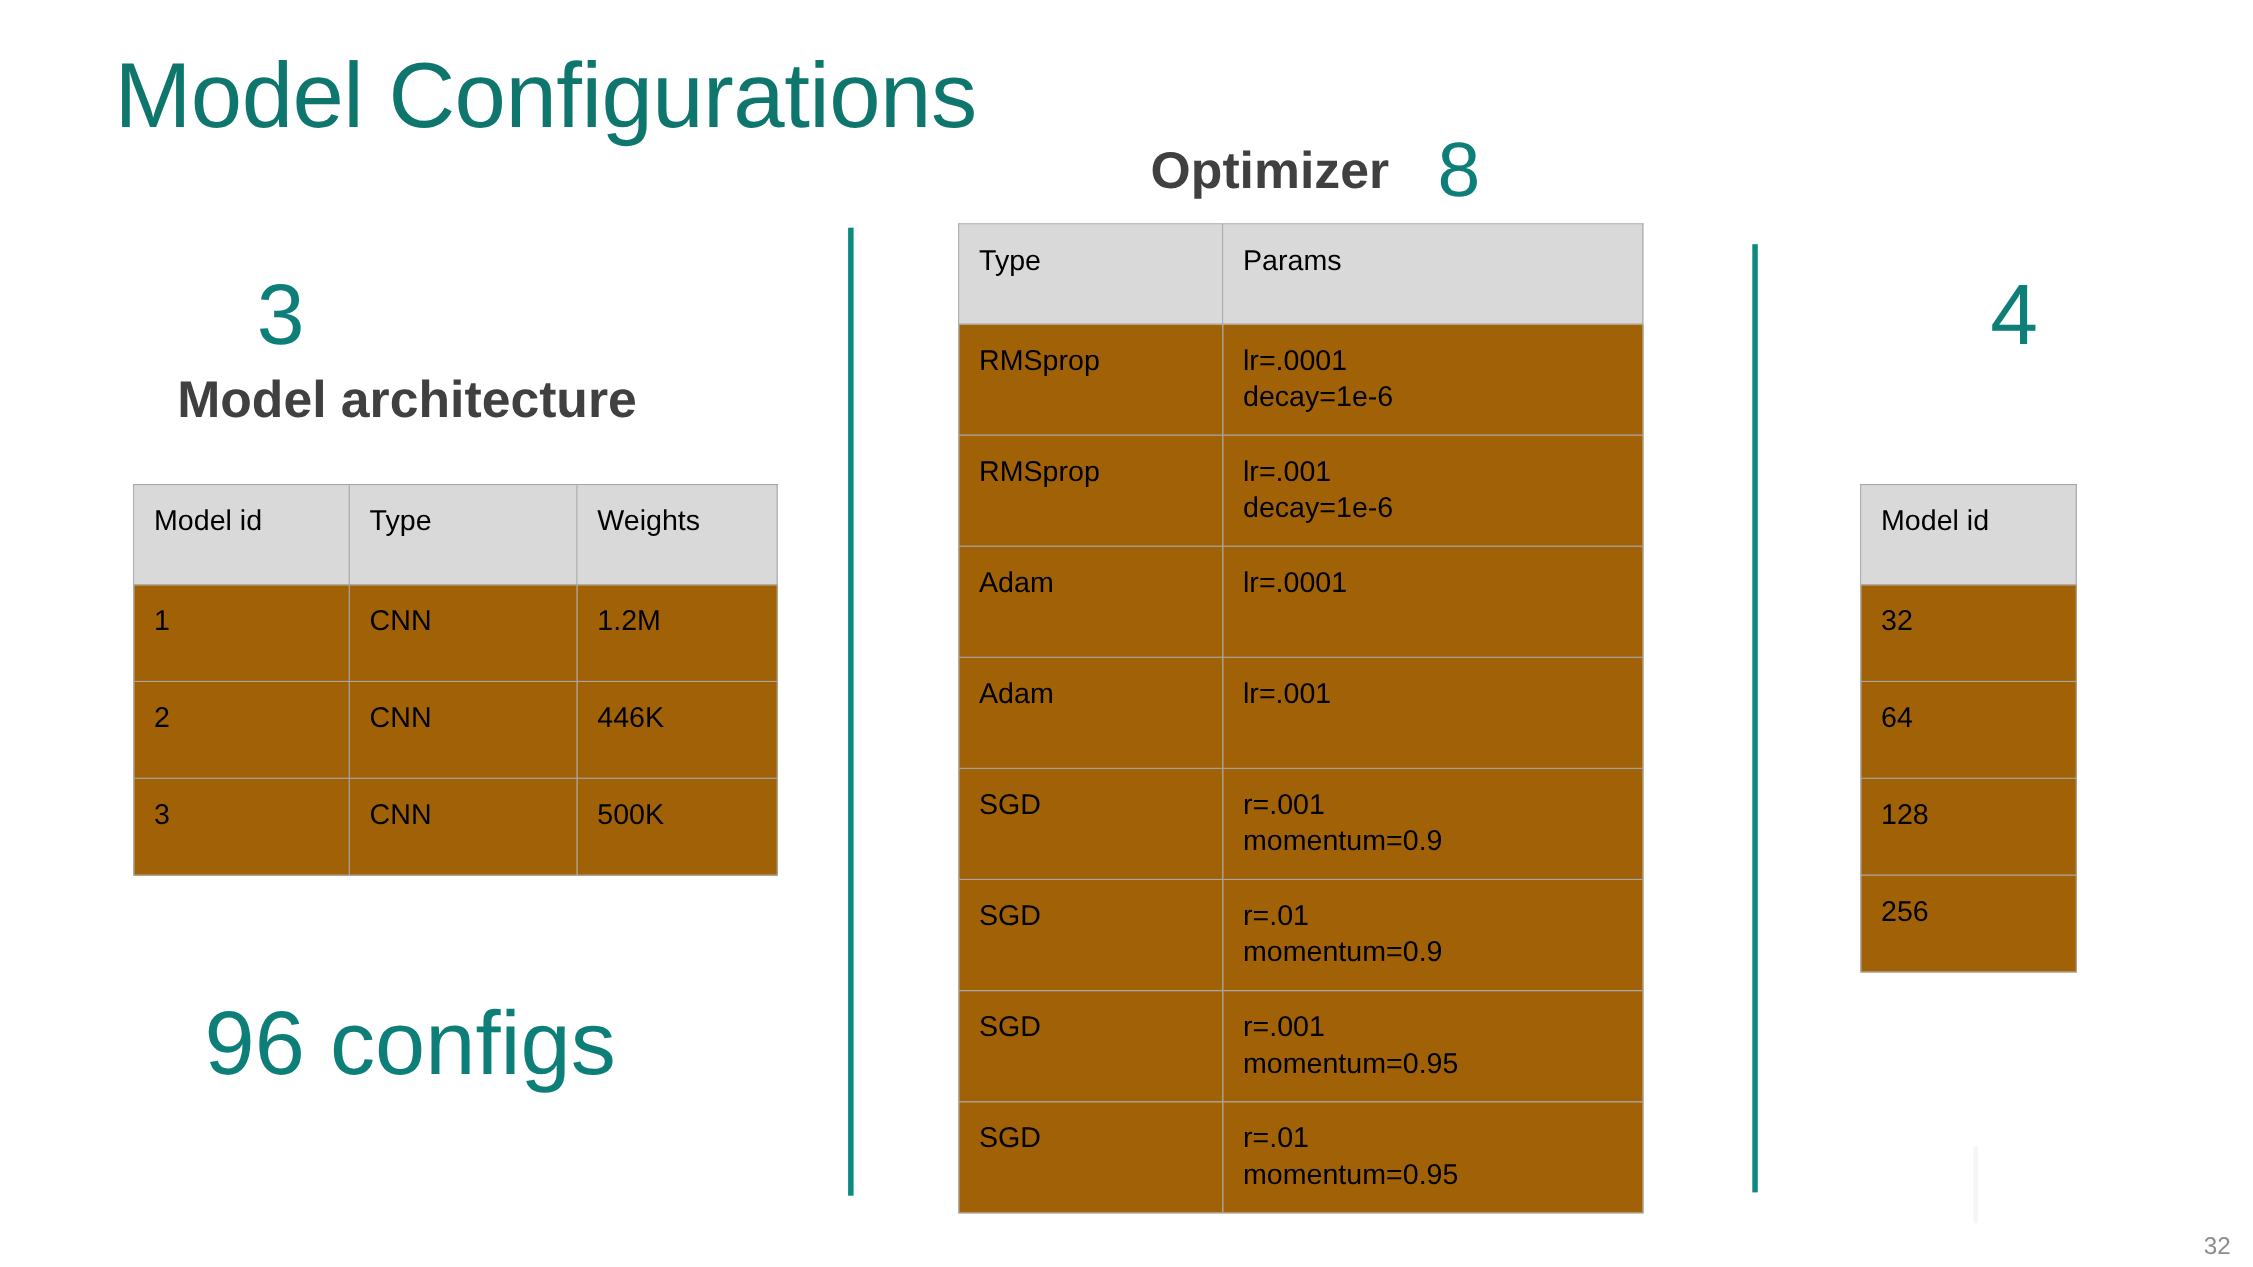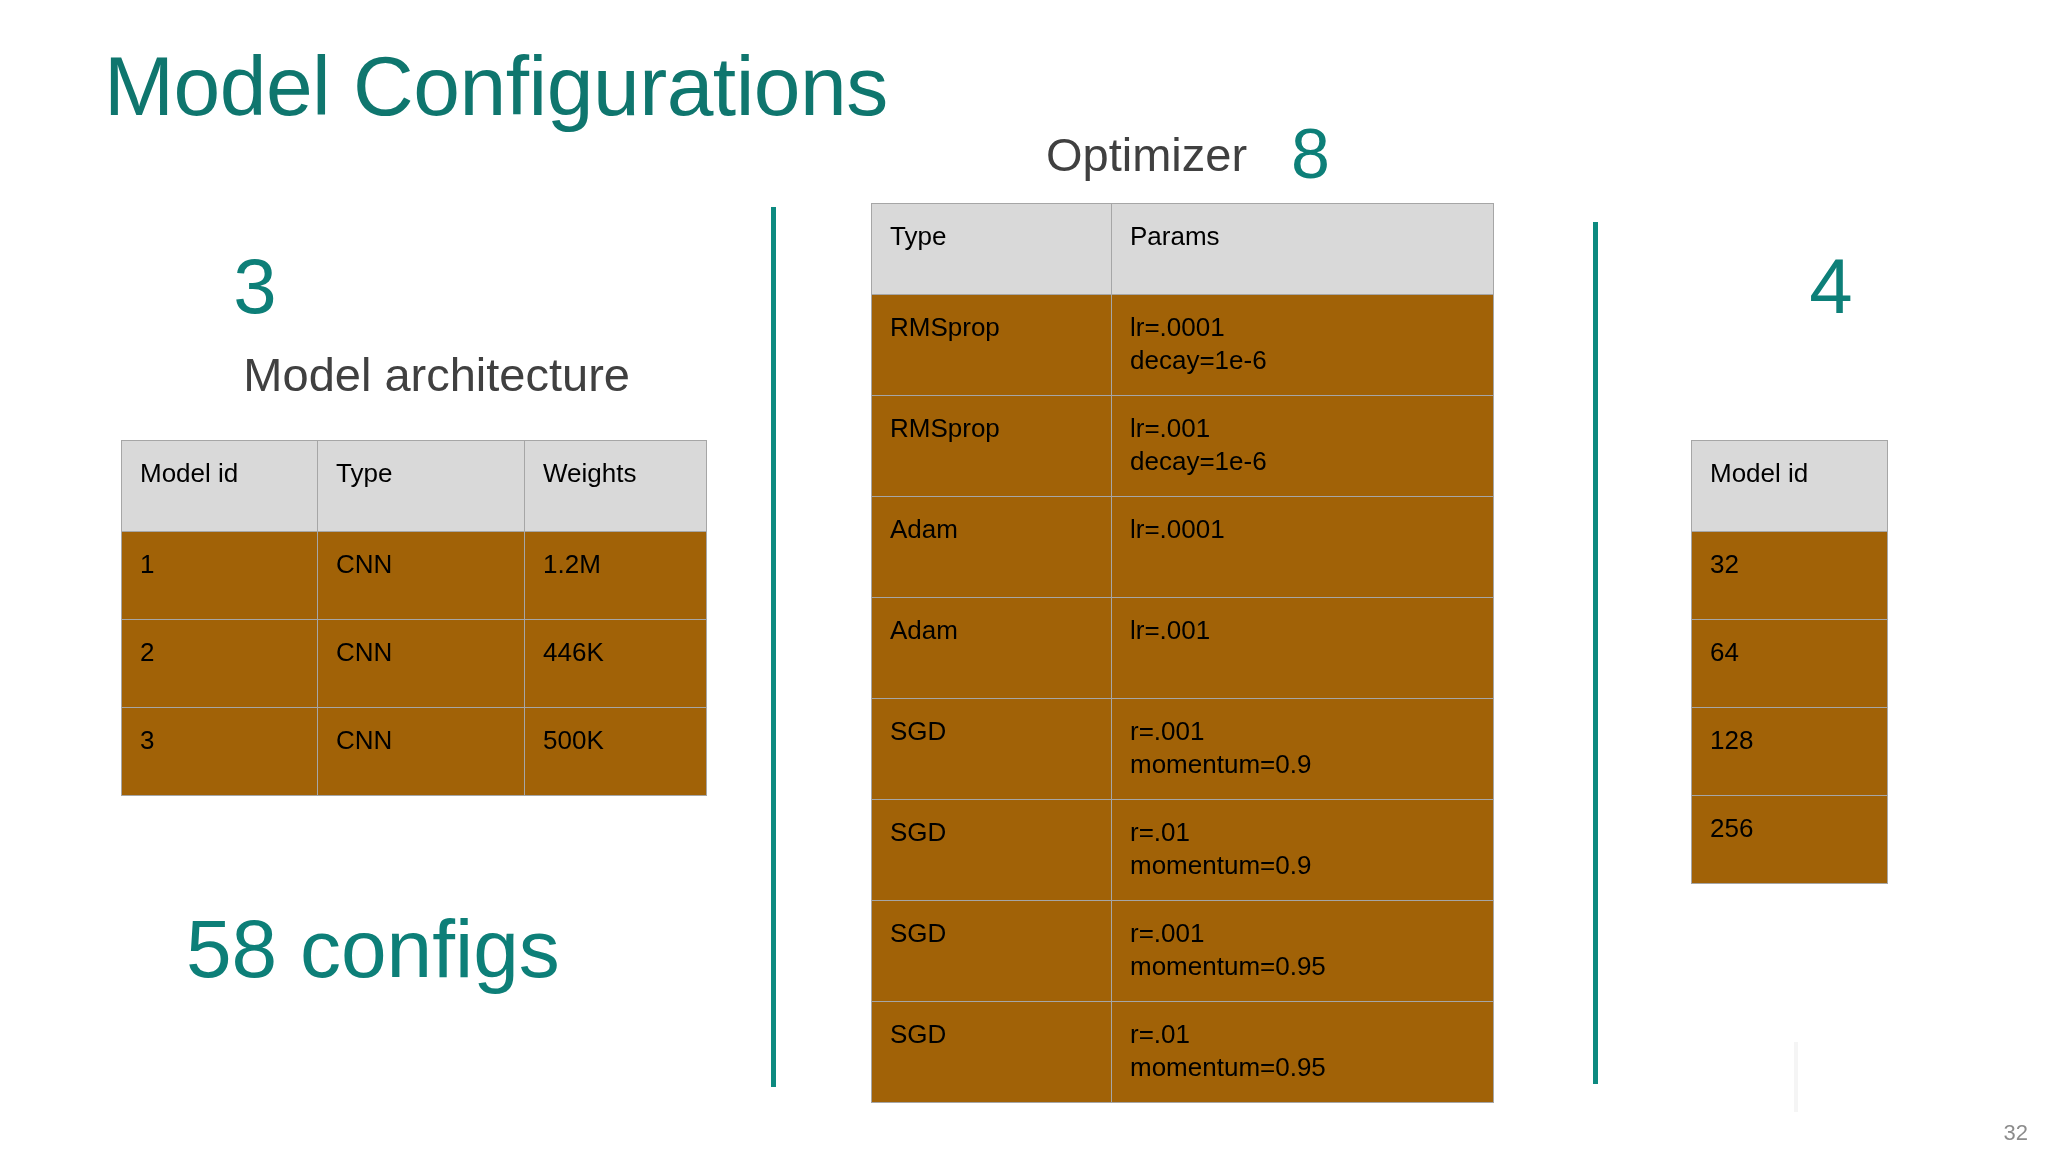--- a/index.html
+++ b/index.html
@@ -56,40 +56,39 @@
     color: #0d7f78;
     font-size: 78px;
     line-height: 84px;
     font-weight: 400;
     text-align: center;
   }
   .section-caption {
     color: #404040;
     font-size: 47px;
     line-height: 58px;
-    font-weight: 400;
+    font-weight: 700;
     text-align: center;
     white-space: nowrap;
   }
 
   
   .col-left {
     position: absolute;
     left: 110px;
     top: 244px;
     width: 600px;
   }
   .col-left .big-number {
     width: 290px;
     margin: 0;
   }
   .col-left .section-caption {
     width: 520px;
-    margin-top: 18px;
-    text-align: right;
+    margin-top: 6px;
   }
 
   
   table.grid {
     border-collapse: collapse;
     table-layout: fixed;
     background: #ffffff;
   }
   table.grid th,
   table.grid td {
@@ -250,21 +249,21 @@
         </tr>
         <tr>
           <td>3</td>
           <td>CNN</td>
           <td>500K</td>
         </tr>
       </tbody>
     </table>
   </div>
 
-  <div class="total-configs">58 configs</div>
+  <div class="total-configs">96 configs</div>
 
   <div class="optimizer-head">
     <div class="section-caption">Optimizer</div>
     <div class="big-number">8</div>
   </div>
 
   <div class="table-optim">
     <table class="grid">
       <colgroup>
           <col class="c1">

